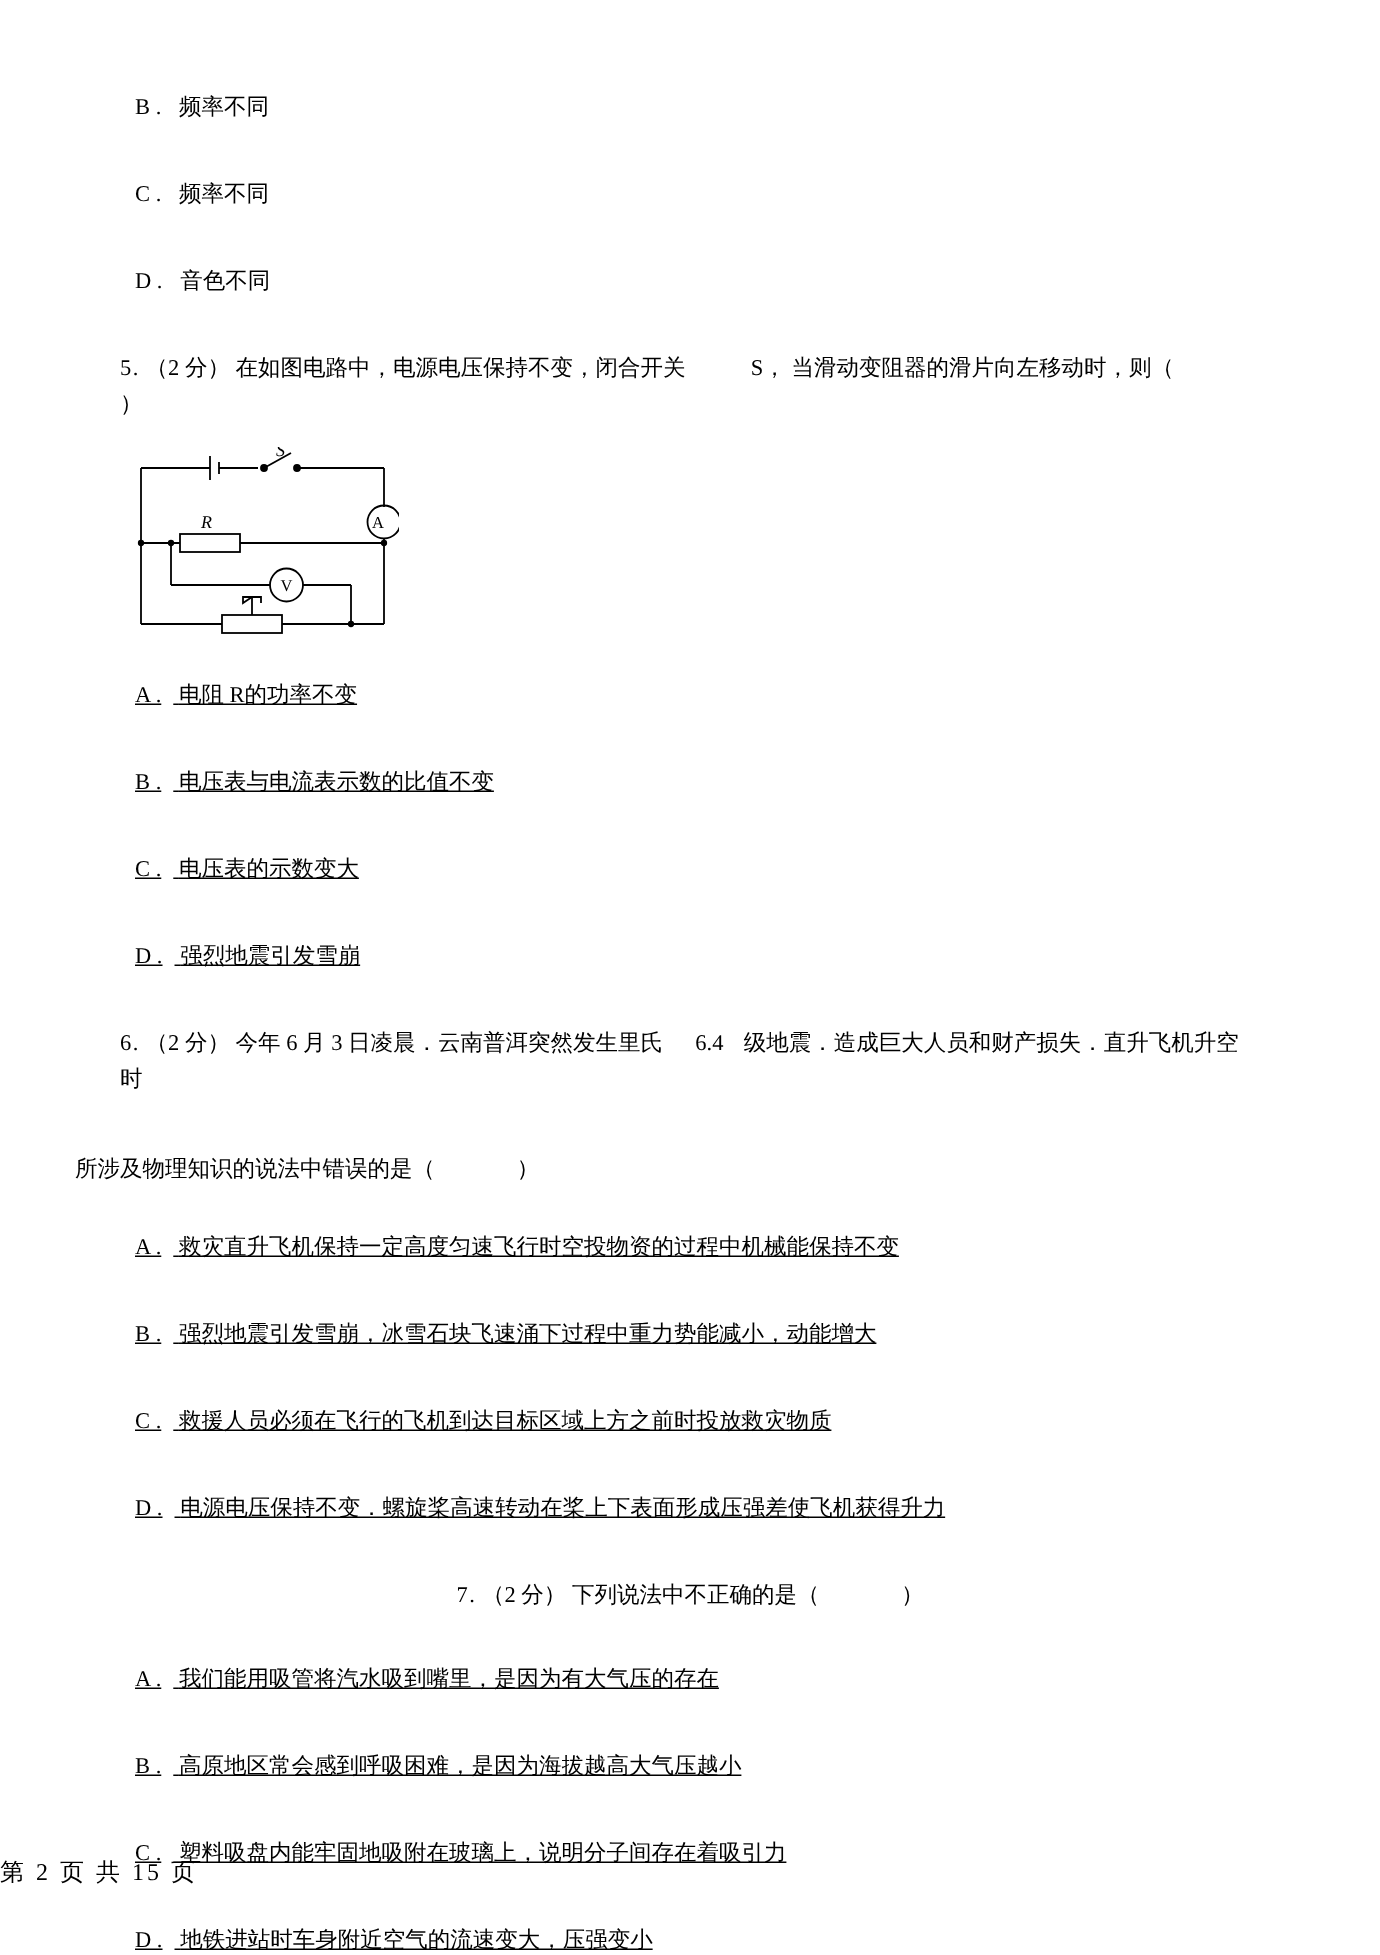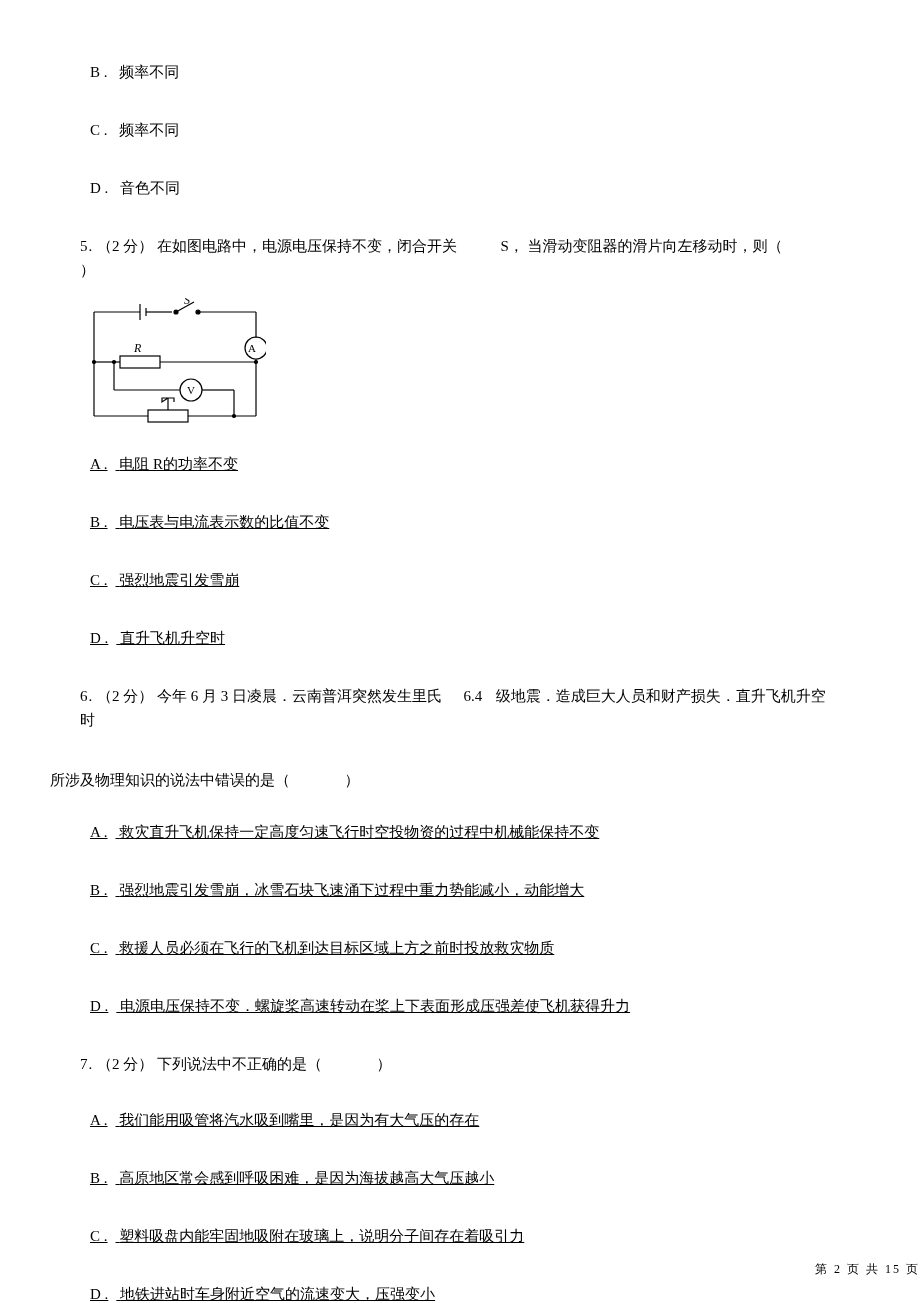--- a/index.html
+++ b/index.html
@@ -21,20 +21,21 @@
     .question-line {
       margin-bottom: 16px;
     }
     .q5-line {
     }
     .q6-line {
       margin-top: 6px;
     }
     .q7-line {
       margin-top: 6px;
+      text-align: center;
     }
     .indent-continue {
       margin-left: -30px;
       padding-left: 0;
       margin-bottom: 28px;
       margin-top: 36px;
     }
     .q-num { letter-spacing: 1px; }
     .circuit {
       width: 182px;
@@ -44,23 +45,23 @@
     }
     .circuit svg { width: 100%; height: 100%; }
     .sub-option {
       margin-left: 10px;
       margin-bottom: 34px;
       text-decoration: underline;
     }
     .footer {
       position: absolute;
       left: 0; right: 0;
-      text-align: right;
-      bottom: 24px;
-      font-size: 12px;
+      text-align: left;
+      bottom: 41px;
+      font-size: 16px;
       letter-spacing: 2px;
     }
     .gap-paren { letter-spacing: 8px; }
     .wide-gap { display: inline-block; width: 36px; }
   </style>
 </head>
 <body>
 
 <div class="option-line">
   <span class="opt-label">B .</span>
@@ -138,25 +139,25 @@
 <div class="sub-option">
   <span class="opt-label">A .</span>
   <span>电阻 R的功率不变</span>
 </div>
 <div class="sub-option">
   <span class="opt-label">B .</span>
   <span>电压表与电流表示数的比值不变</span>
 </div>
 <div class="sub-option">
   <span class="opt-label">C .</span>
+  <span>电压表的示数变大</span>
+</div>
+<div class="sub-option">
+  <span class="opt-label">D .</span>
   <span>强烈地震引发雪崩</span>
-</div>
-<div class="sub-option">
-  <span class="opt-label">D .</span>
-  <span>直升飞机升空时</span>
 </div>
 
 <div class="question-line q6-line">
   <span class="q-num">6.</span>
   <span>（2 分）</span>
   <span>今年 6 月 3 日凌晨．云南普洱突然发生里氏</span>
   <span style="display:inline-block;width:14px"></span>
   <span>6.4</span>
   <span style="display:inline-block;width:6px"></span>
   <span>级地震．造成巨大人员和财产损失．直升飞机升空时</span>

